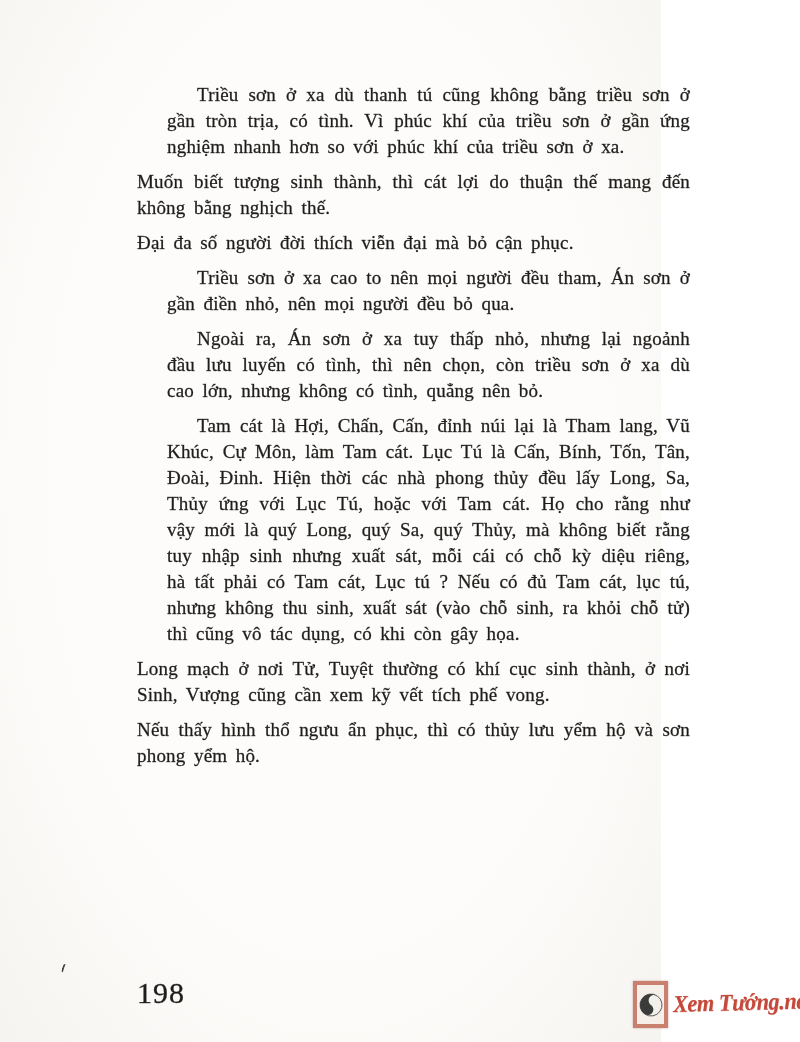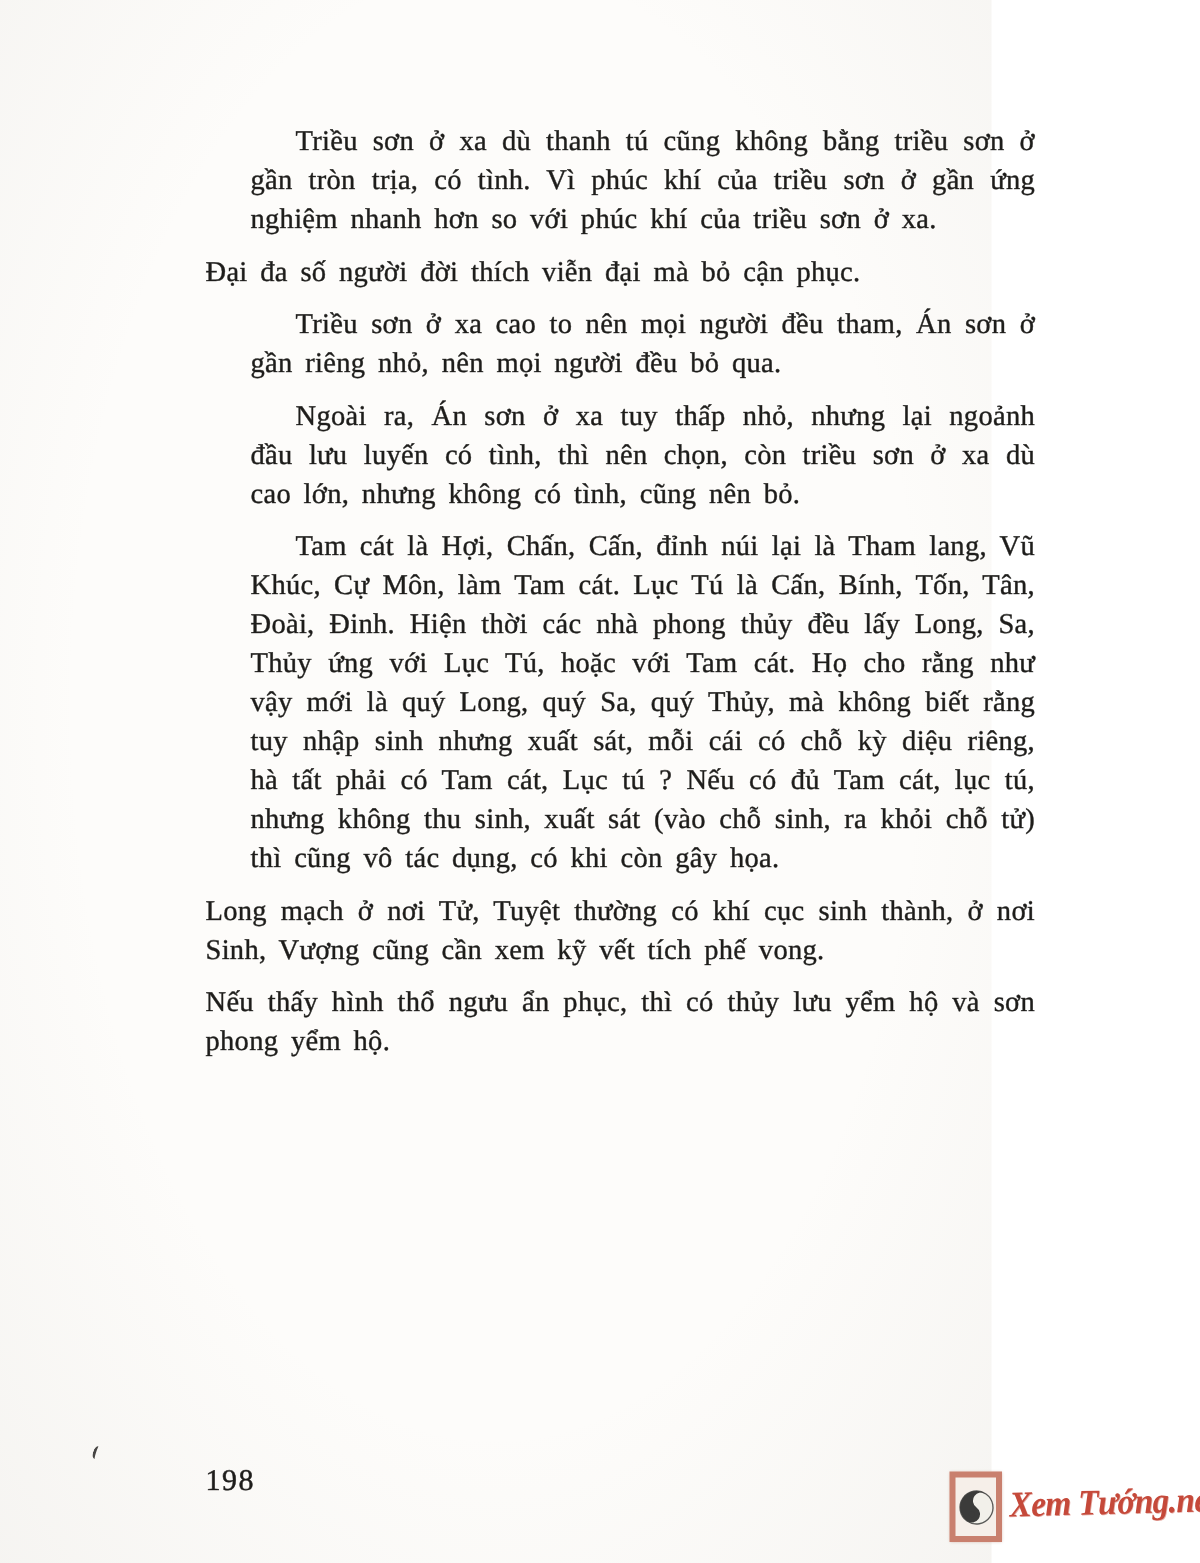--- a/index.html
+++ b/index.html
@@ -43,21 +43,21 @@
     left:62px; top:964px;
     width:3px; height:9px;
     border-left:2px solid rgba(40,38,36,0.85);
     border-radius:60% 0 0 60%;
     transform:rotate(18deg);
   }
   .page-number{
     position:absolute;
     left:137px; top:976px;
     color:var(--ink);
-    font-size:20px;
+    font-size:30px;
     letter-spacing:1px;
     -webkit-text-stroke:0.4px rgba(30,29,27,0.8);
   }
   .watermark{
     position:absolute;
     left:633px; top:981px;
     display:flex;
     align-items:center;
   }
   .wm-frame{
@@ -83,23 +83,24 @@
     text-shadow:0.5px 0.5px 0 rgba(197,73,58,0.45);
   }
 </style>
 </head>
 <body>
 
 <div class="page">
 
   <div class="text-column">
       <p class="commentary">Triều sơn ở xa dù thanh tú cũng không bằng triều sơn ở gần tròn trịa, có tình. Vì phúc khí của triều sơn ở gần ứng nghiệm nhanh hơn so với phúc khí của triều sơn ở xa.</p>
+      <p class="statement">Muốn biết tượng sinh thành, thì cát lợi do thuận thế mang đến không bằng nghịch thế.</p>
       <p class="statement">Đại đa số người đời thích viễn đại mà bỏ cận phục.</p>
-      <p class="commentary">Triều sơn ở xa cao to nên mọi người đều tham, Án sơn ở gần riêng nhỏ, nên mọi người đều bỏ qua.</p>
-      <p class="commentary">Ngoài ra, Án sơn ở xa tuy thấp nhỏ, nhưng lại ngoảnh đầu lưu luyến có tình, thì nên chọn, còn triều sơn ở xa dù cao lớn, nhưng không có tình, cũng nên bỏ.</p>
+      <p class="commentary">Triều sơn ở xa cao to nên mọi người đều tham, Án sơn ở gần điền nhỏ, nên mọi người đều bỏ qua.</p>
+      <p class="commentary">Ngoài ra, Án sơn ở xa tuy thấp nhỏ, nhưng lại ngoảnh đầu lưu luyến có tình, thì nên chọn, còn triều sơn ở xa dù cao lớn, nhưng không có tình, quẳng nên bỏ.</p>
       <p class="commentary">Tam cát là Hợi, Chấn, Cấn, đỉnh núi lại là Tham lang, Vũ Khúc, Cự Môn, làm Tam cát. Lục Tú là Cấn, Bính, Tốn, Tân, Đoài, Đinh. Hiện thời các nhà phong thủy đều lấy Long, Sa, Thủy ứng với Lục Tú, hoặc với Tam cát. Họ cho rằng như vậy mới là quý Long, quý Sa, quý Thủy, mà không biết rằng tuy nhập sinh nhưng xuất sát, mỗi cái có chỗ kỳ diệu riêng, hà tất phải có Tam cát, Lục tú ? Nếu có đủ Tam cát, lục tú, nhưng không thu sinh, xuất sát (vào chỗ sinh, ra khỏi chỗ tử) thì cũng vô tác dụng, có khi còn gây họa.</p>
       <p class="statement">Long mạch ở nơi Tử, Tuyệt thường có khí cục sinh thành, ở nơi Sinh, Vượng cũng cần xem kỹ vết tích phế vong.</p>
       <p class="statement">Nếu thấy hình thổ ngưu ẩn phục, thì có thủy lưu yểm hộ và sơn phong yểm hộ.</p>
     </div>
 
   <div class="scan-speck"></div>
 
   <div class="page-number">198</div>
 
   <div class="watermark">

